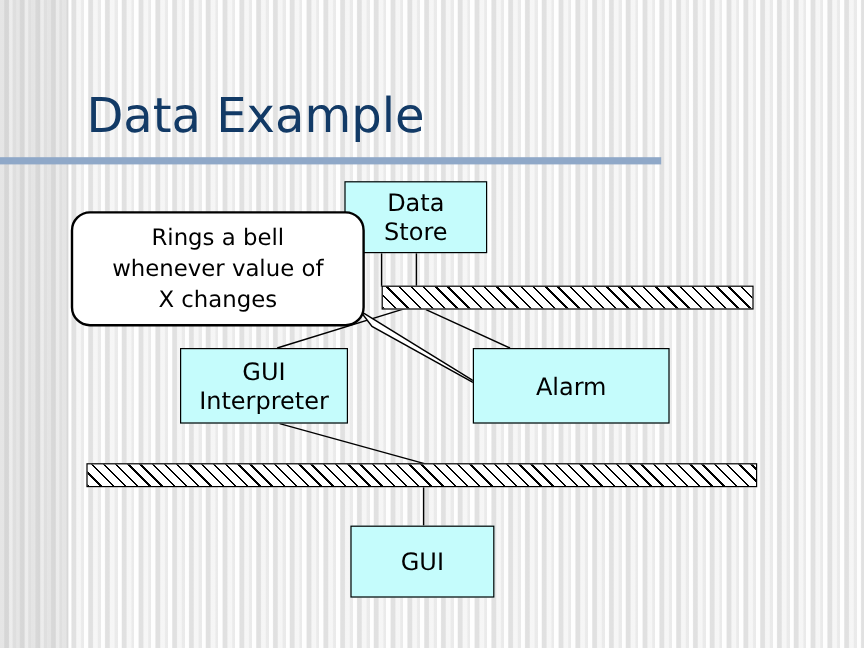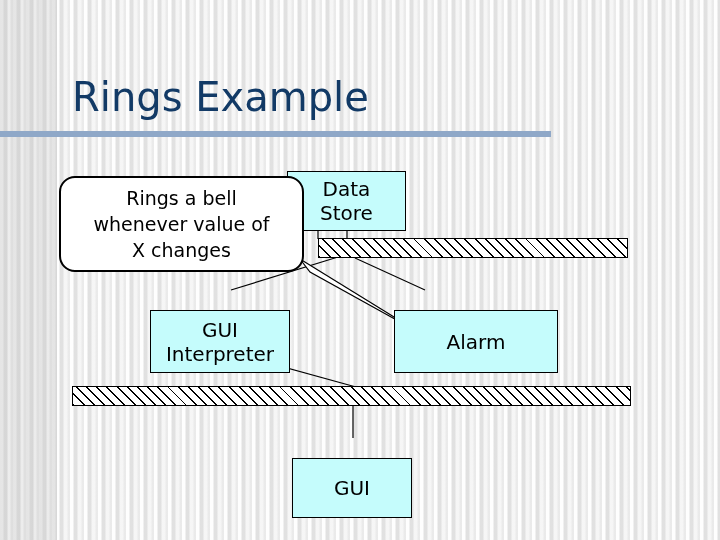--- a/index.html
+++ b/index.html
@@ -75,21 +75,20 @@
     border: 1px solid #000000;
     box-sizing: border-box;
     display: flex;
     align-items: center;
     justify-content: center;
     text-align: center;
     color: #000000;
     font-size: 20px;
     line-height: 24px;
     font-family: "DejaVu Sans", sans-serif;
-    margin-top: 20px;
   }
 
   #box-data-store {
     left: 287px;
     top: 151px;
     width: 119px;
     height: 60px;
   }
   #box-gui-interpreter {
     left: 150px;
@@ -175,21 +174,21 @@
     font-family: "DejaVu Sans", sans-serif;
   }
 </style>
 </head>
 <body>
 
 <div id="slide">
 
   <div id="left-band"></div>
 
-  <div id="title">Rings Example</div>
+  <div id="title">Data Example</div>
 
   <div id="title-rule"></div>
 
   <svg id="connectors" viewBox="0 0 720 540" xmlns="http://www.w3.org/2000/svg">
 
     <line x1="347" y1="211" x2="347" y2="239" stroke="#000000" stroke-width="1.2"></line>
 
     <line x1="318" y1="211" x2="318" y2="239" stroke="#000000" stroke-width="1.2"></line>
 
     <line x1="338" y1="257" x2="231" y2="290" stroke="#000000" stroke-width="1.2"></line>

